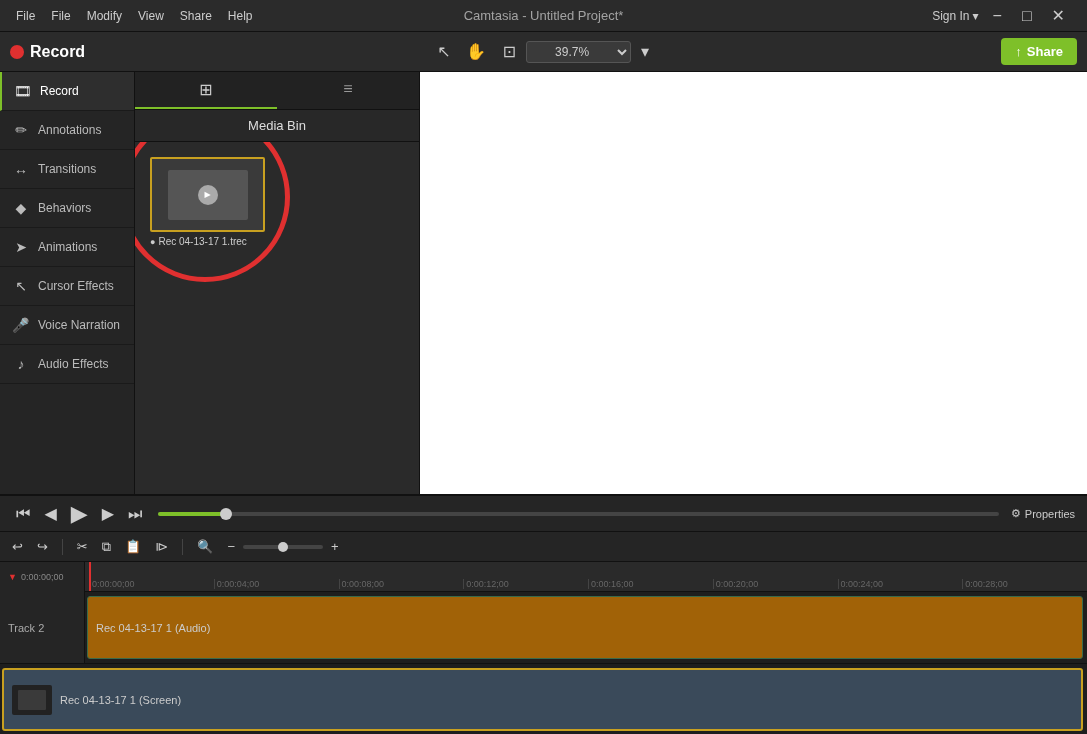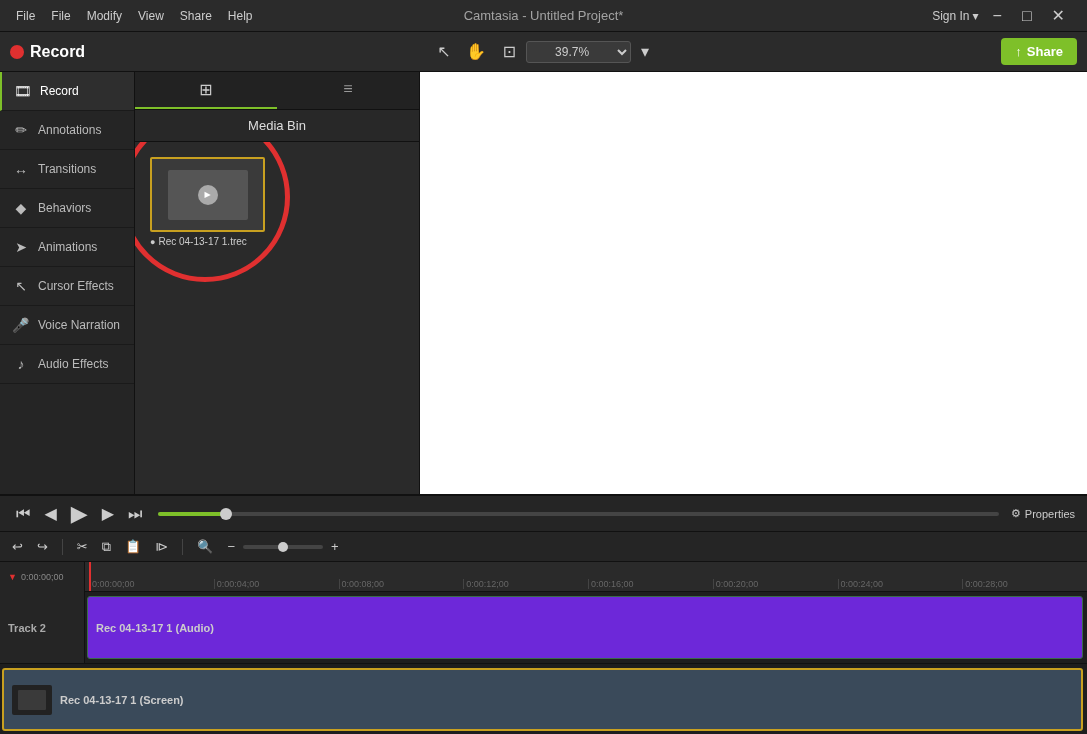--- a/index.html
+++ b/index.html
@@ -482,21 +482,20 @@
     .timeline-tracks {
       flex: 1;
       display: flex;
       flex-direction: column;
     }
     .track-row {
       display: flex;
       align-items: stretch;
       border-bottom: 1px solid #111;
       flex: 1;
-      font-weight: bold;
     }
     .track-label {
       width: 85px;
       flex-shrink: 0;
       background: #252525;
       border-right: 1px solid #111;
       display: flex;
       align-items: center;
       padding: 0 8px;
       font-size: 11px;
@@ -519,21 +518,21 @@
       border-radius: 3px;
       display: flex;
       align-items: center;
       padding: 0 8px;
       font-size: 11px;
       color: #ccc;
       border: 1px solid #4a7a9a;
       overflow: hidden;
     }
     .track-clip.audio {
-      background: #6d28d9;
+      background: #a16207;
       border-color: #3a6a4a;
     }
     .track-clip.screen {
       background: #3a4a5a;
       border-color: #5a7a9a;
       border: 2px solid #c8a020;
     }
     .clip-thumb {
       width: 40px;
       height: 30px;

